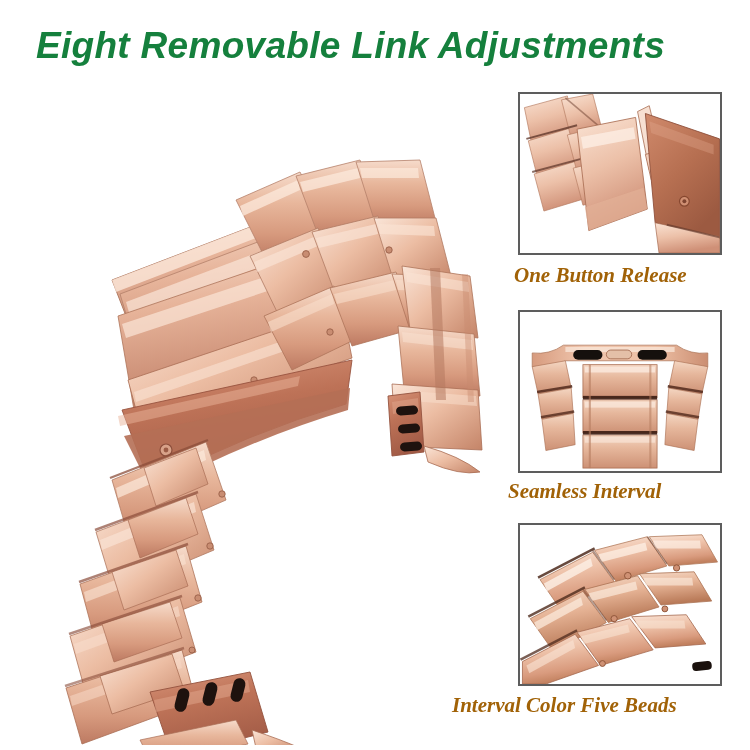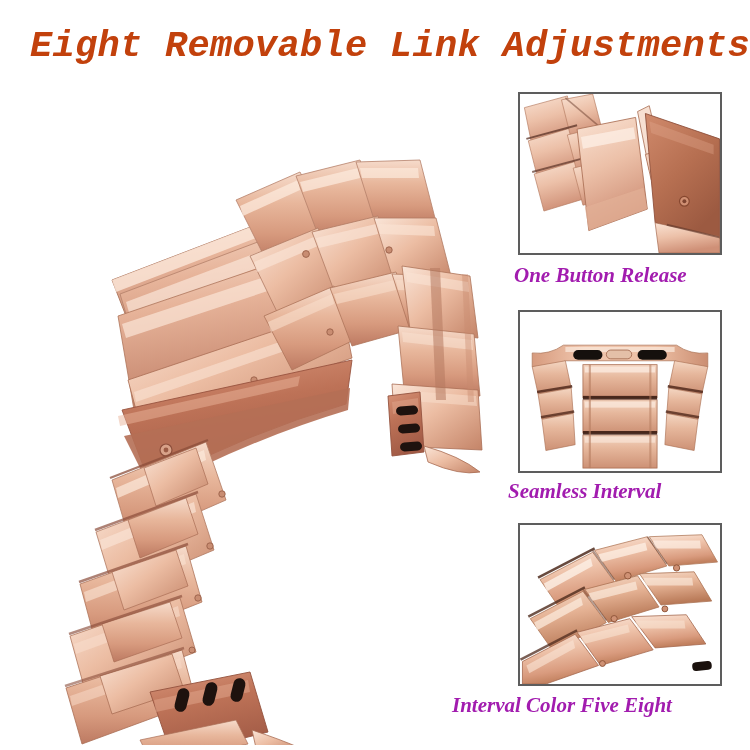--- a/index.html
+++ b/index.html
@@ -15,30 +15,30 @@
   #page {
     position: relative;
     width: 750px;
     height: 750px;
     background: #ffffff;
   }
 
   
   #title {
     position: absolute;
-    left: 30px;
+    left: 36px;
     top: 24px;
     width: 700px;
-    font-family: Liberation Mono, monospace;
+    font-family: Liberation Sans, sans-serif;
     font-style: italic;
     font-weight: bold;
     font-size: 37px;
     line-height: 44px;
     letter-spacing: 0.3px;
-    color: #c2410c;
+    color: #15803d;
     white-space: nowrap;
   }
 
   
   #hero {
     position: absolute;
     left: 0px;
     top: 80px;
     width: 500px;
     height: 665px;
@@ -58,21 +58,21 @@
   #panel-2 { left: 518px; top: 310px; width: 204px; height: 163px; }
   #panel-3 { left: 518px; top: 523px; width: 204px; height: 163px; }
 
   .caption {
     position: absolute;
     font-family: "Liberation Serif", serif;
     font-style: italic;
     font-weight: bold;
     font-size: 21px;
     line-height: 26px;
-    color: #a21caf;
+    color: #a16207;
     white-space: nowrap;
   }
   #caption-1 { left: 514px; top: 262px; }
   #caption-2 { left: 508px; top: 478px; }
   #caption-3 { left: 452px; top: 692px; }
 </style>
 </head>
 <body>
 
 <div id="page">
@@ -406,15 +406,15 @@
         <circle cx="110" cy="52" r="3.4" fill="#cf9174" stroke="#8f553a" stroke-width="1"></circle>
         <circle cx="160" cy="44" r="3.2" fill="#cf9174" stroke="#8f553a" stroke-width="1"></circle>
         <circle cx="96" cy="96" r="3.2" fill="#cf9174" stroke="#8f553a" stroke-width="1"></circle>
         <circle cx="148" cy="86" r="3.0" fill="#cf9174" stroke="#8f553a" stroke-width="1"></circle>
         <circle cx="84" cy="142" r="3.0" fill="#cf9174" stroke="#8f553a" stroke-width="1"></circle>
 
         <rect x="176" y="140" width="20" height="9" rx="4" fill="#1a110d" transform="rotate(-6 186 144)"></rect>
       </g>
     </svg>
   </div>
-  <div class="caption" id="caption-3">Interval Color Five Eight</div>
+  <div class="caption" id="caption-3">Interval Color Five Beads</div>
 
 </div>
 
 </body></html>

